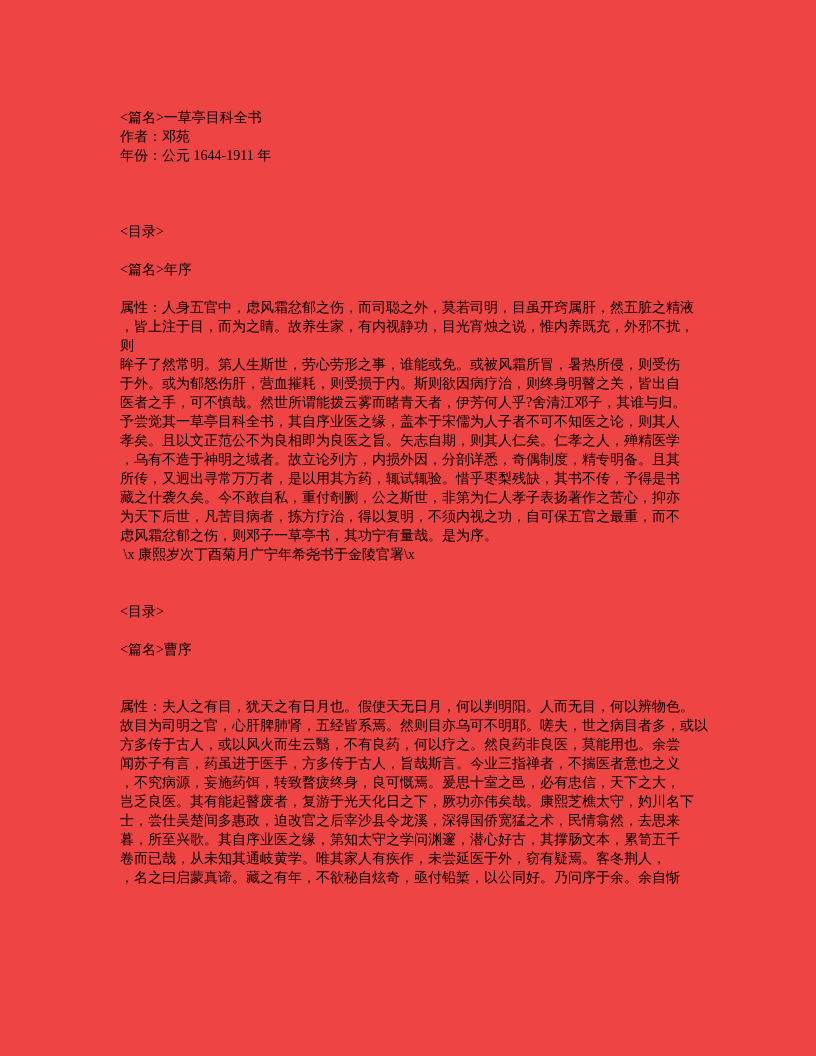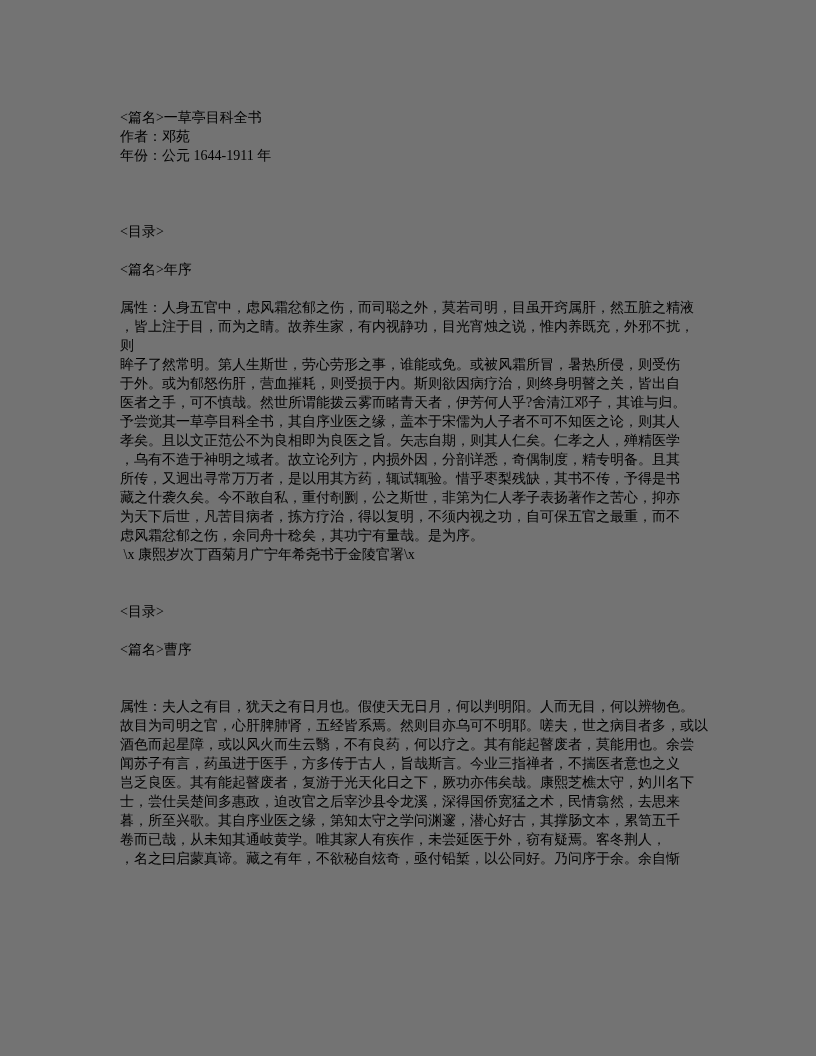--- a/index.html
+++ b/index.html
@@ -4,21 +4,21 @@
 <style>
   html, body {
     margin: 0;
     padding: 0;
     background: #ffffff;
   }
   .page {
     position: relative;
     width: 816px;
     height: 1056px;
-    background: #737373;
+    background: #ef4444;
     color: #000000;
     overflow: hidden;
     box-sizing: border-box;
     padding: 108px 90px 0 120px;
   }
   .text-block {
     font-family: "Liberation Serif", "DejaVu Serif", serif;
     font-size: 14px;
     line-height: 19px;
     color: #000000;
@@ -49,32 +49,33 @@
       <div class="line">则</div>
       <div class="line">眸子了然常明。第人生斯世，劳心劳形之事，谁能或免。或被风霜所冒，暑热所侵，则受伤</div>
       <div class="line">于外。或为郁怒伤肝，营血摧耗，则受损于内。斯则欲因病疗治，则终身明瞽之关，皆出自</div>
       <div class="line">医者之手，可不慎哉。然世所谓能拨云雾而睹青天者，伊芳何人乎?舍清江邓子，其谁与归。</div>
       <div class="line">予尝觉其一草亭目科全书，其自序业医之缘，盖本于宋儒为人子者不可不知医之论，则其人</div>
       <div class="line">孝矣。且以文正范公不为良相即为良医之旨。矢志自期，则其人仁矣。仁孝之人，殚精医学</div>
       <div class="line">，乌有不造于神明之域者。故立论列方，内损外因，分剖详悉，奇偶制度，精专明备。且其</div>
       <div class="line">所传，又迥出寻常万万者，是以用其方药，辄试辄验。惜乎枣梨残缺，其书不传，予得是书</div>
       <div class="line">藏之什袭久矣。今不敢自私，重付剞劂，公之斯世，非第为仁人孝子表扬著作之苦心，抑亦</div>
       <div class="line">为天下后世，凡苦目病者，拣方疗治，得以复明，不须内视之功，自可保五官之最重，而不</div>
-      <div class="line">虑风霜忿郁之伤，余同舟十稔矣，其功宁有量哉。是为序。</div>
+      <div class="line">虑风霜忿郁之伤，则邓子一草亭书，其功宁有量哉。是为序。</div>
       <div class="line"> \x 康熙岁次丁酉菊月广宁年希尧书于金陵官署\x</div>
       <div class="line">&nbsp;</div>
       <div class="line">&nbsp;</div>
       <div class="line">&lt;目录&gt;</div>
       <div class="line">&nbsp;</div>
       <div class="line">&lt;篇名&gt;曹序</div>
       <div class="line">&nbsp;</div>
       <div class="line">&nbsp;</div>
       <div class="line">属性：夫人之有目，犹天之有日月也。假使天无日月，何以判明阳。人而无目，何以辨物色。</div>
       <div class="line">故目为司明之官，心肝脾肺肾，五经皆系焉。然则目亦乌可不明耶。嗟夫，世之病目者多，或以</div>
-      <div class="line">酒色而起星障，或以风火而生云翳，不有良药，何以疗之。其有能起瞽废者，莫能用也。余尝</div>
+      <div class="line">方多传于古人，或以风火而生云翳，不有良药，何以疗之。然良药非良医，莫能用也。余尝</div>
       <div class="line">闻苏子有言，药虽进于医手，方多传于古人，旨哉斯言。今业三指禅者，不揣医者意也之义</div>
+      <div class="line">，不究病源，妄施药饵，转致瞀疲终身，良可慨焉。爰思十室之邑，必有忠信，天下之大，</div>
       <div class="line">岂乏良医。其有能起瞽废者，复游于光天化日之下，厥功亦伟矣哉。康熙芝樵太守，妁川名下</div>
       <div class="line">士，尝仕吴楚间多惠政，迫改官之后宰沙县令龙溪，深得国侨宽猛之术，民情翕然，去思来</div>
       <div class="line">暮，所至兴歌。其自序业医之缘，第知太守之学问渊邃，潜心好古，其撑肠文本，累笥五千</div>
       <div class="line">卷而已哉，从未知其通岐黄学。唯其家人有疾作，未尝延医于外，窃有疑焉。客冬荆人，</div>
       <div class="line">，名之曰启蒙真谛。藏之有年，不欲秘自炫奇，亟付铅椠，以公同好。乃问序于余。余自惭</div>
     </div>
 </div>
 
 </body></html>

